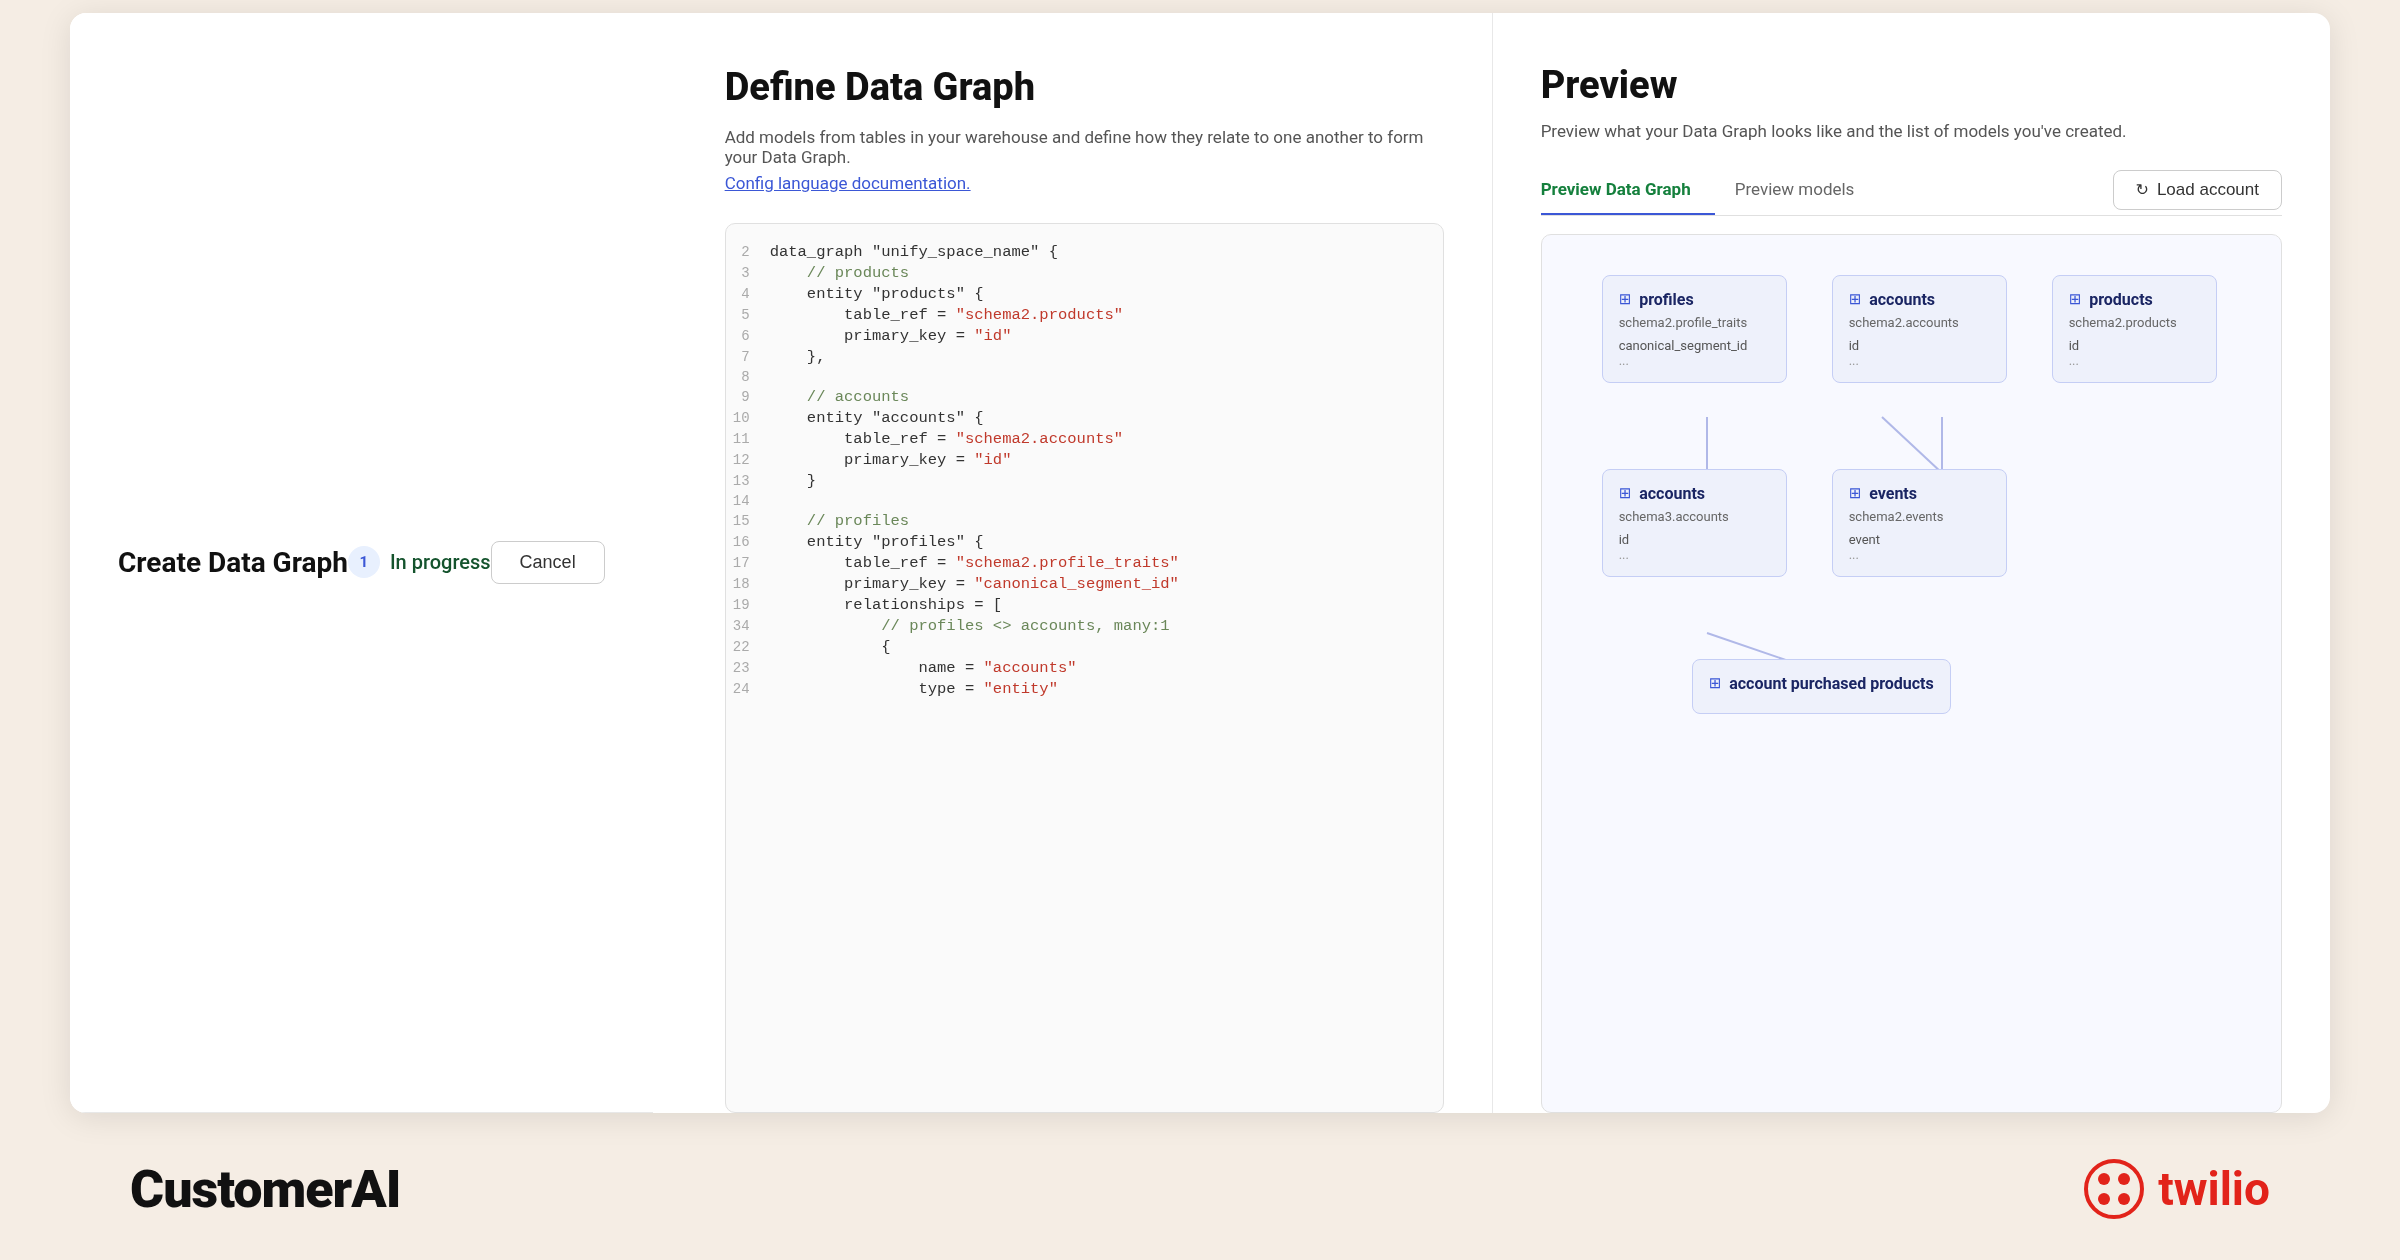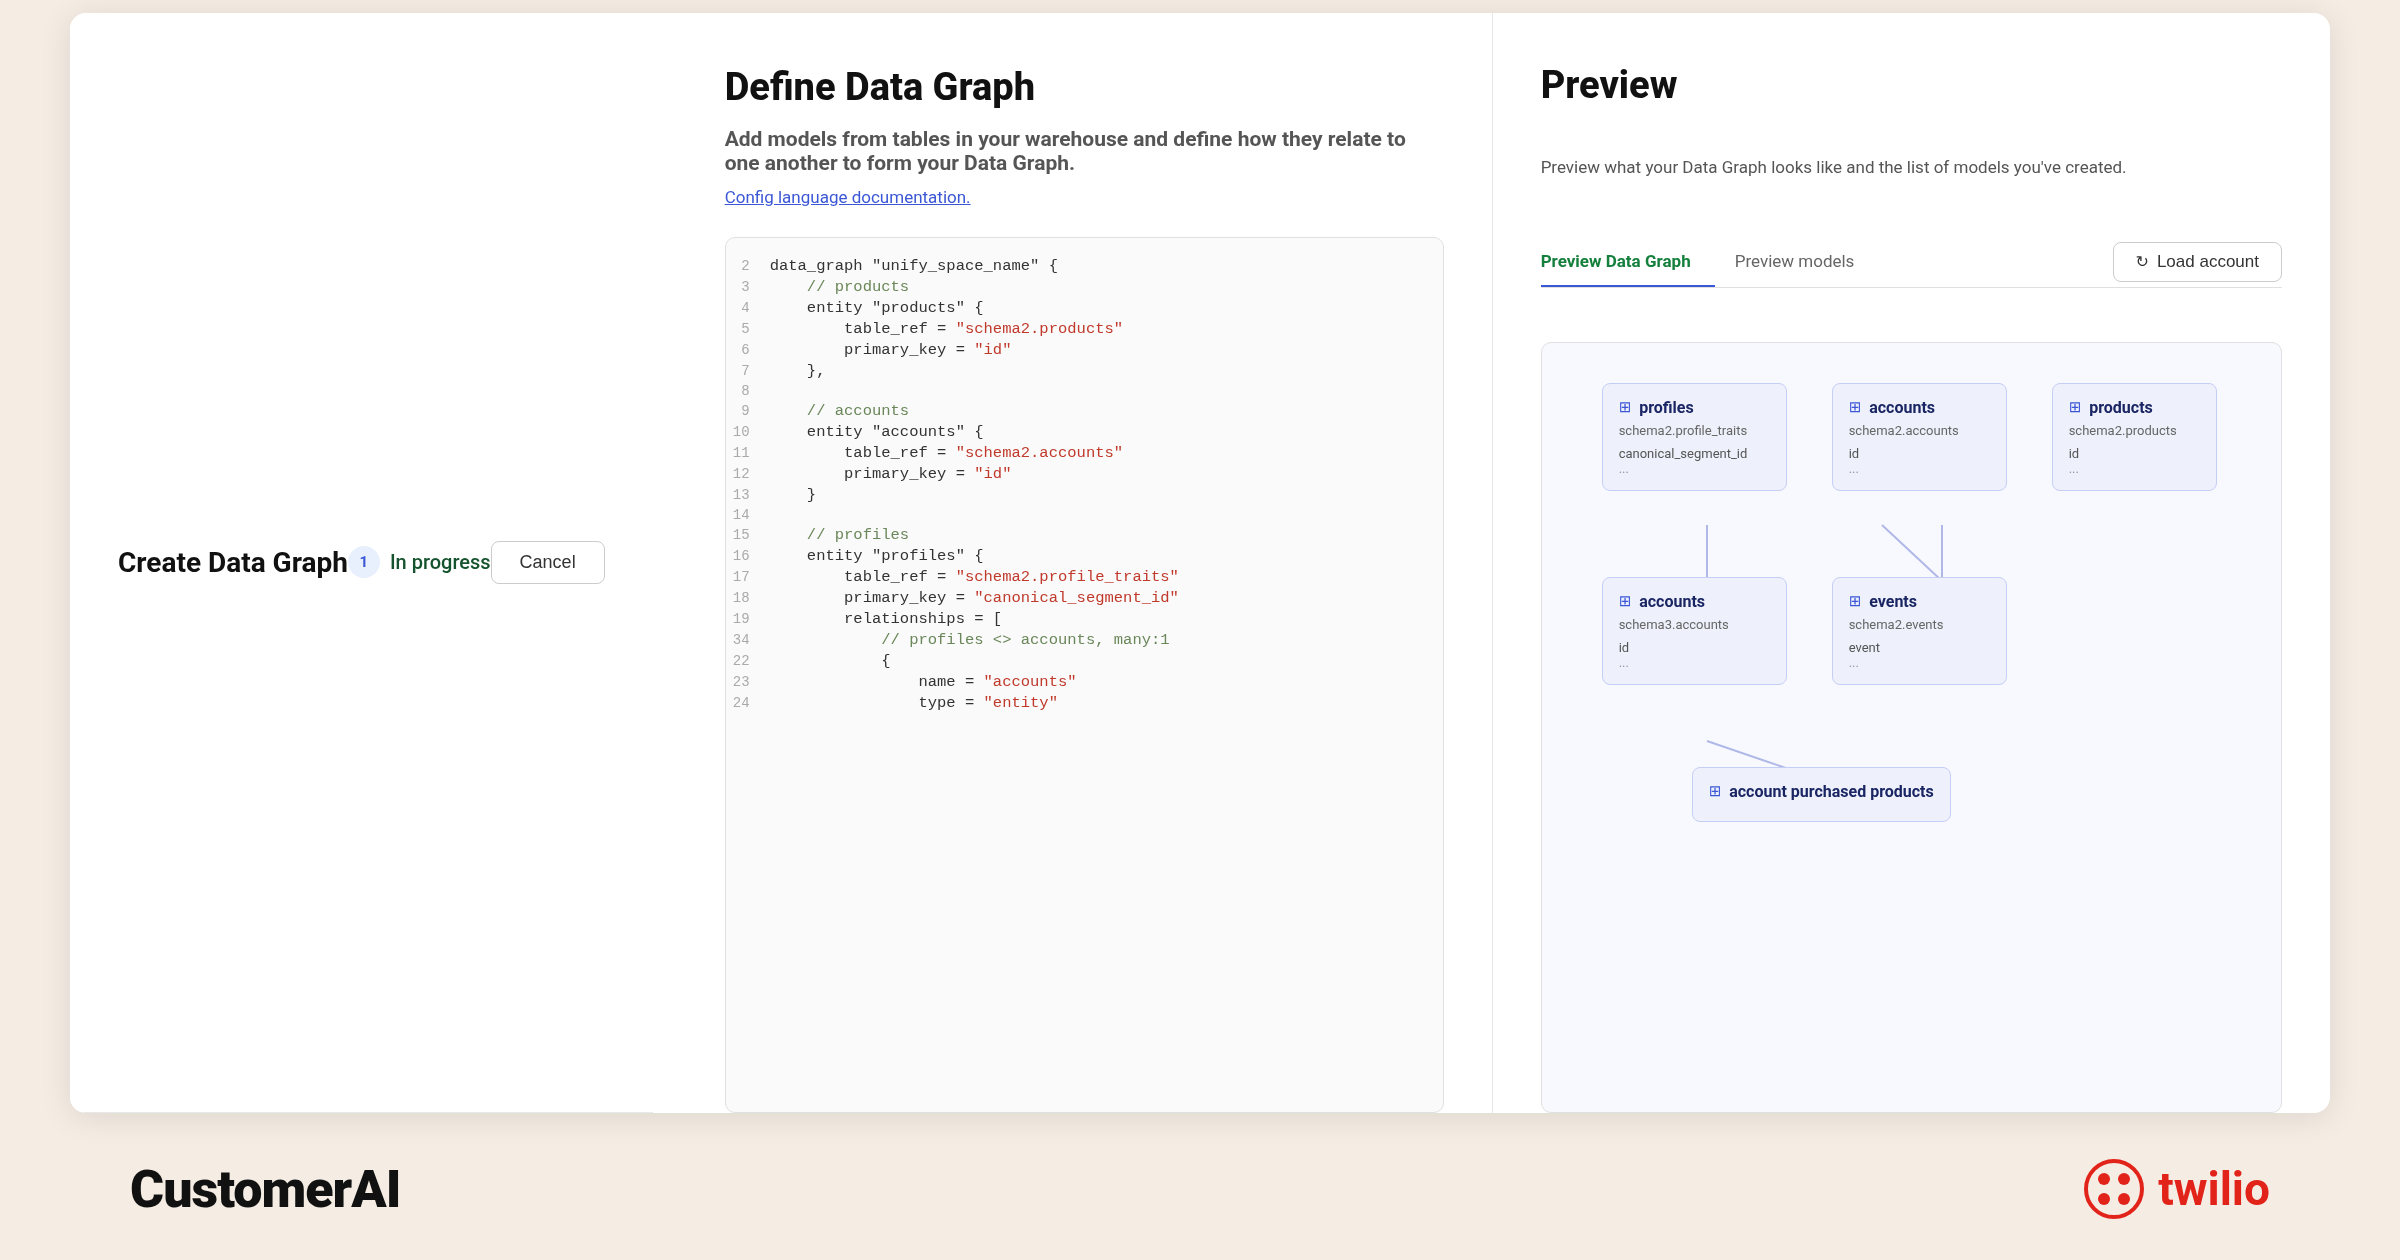--- a/index.html
+++ b/index.html
@@ -86,24 +86,23 @@
       overflow: hidden;
       flex-shrink: 0;
     }
     .section-title {
       font-size: 38px;
       font-weight: 800;
       color: #111;
       margin-bottom: 18px;
     }
     .section-desc {
-      font-size: 21px;
+      font-size: 17px;
       color: #555;
-      margin-bottom: 12px;
-      font-weight: bold;
+      margin-bottom: 6px;
     }
     .config-link {
       color: #3b57d6;
       font-size: 17px;
       text-decoration: underline;
       cursor: pointer;
       margin-bottom: 30px;
       display: block;
     }
     
@@ -137,21 +136,20 @@
       white-space: pre;
     }
 
     
     .right-panel {
       flex: 1;
       padding: 50px 48px 0 48px;
       display: flex;
       flex-direction: column;
       overflow: hidden;
-      gap: 36px;
     }
     .preview-title {
       font-size: 38px;
       font-weight: 800;
       color: #111;
       margin-bottom: 14px;
     }
     .preview-desc {
       font-size: 17px;
       color: #555;

